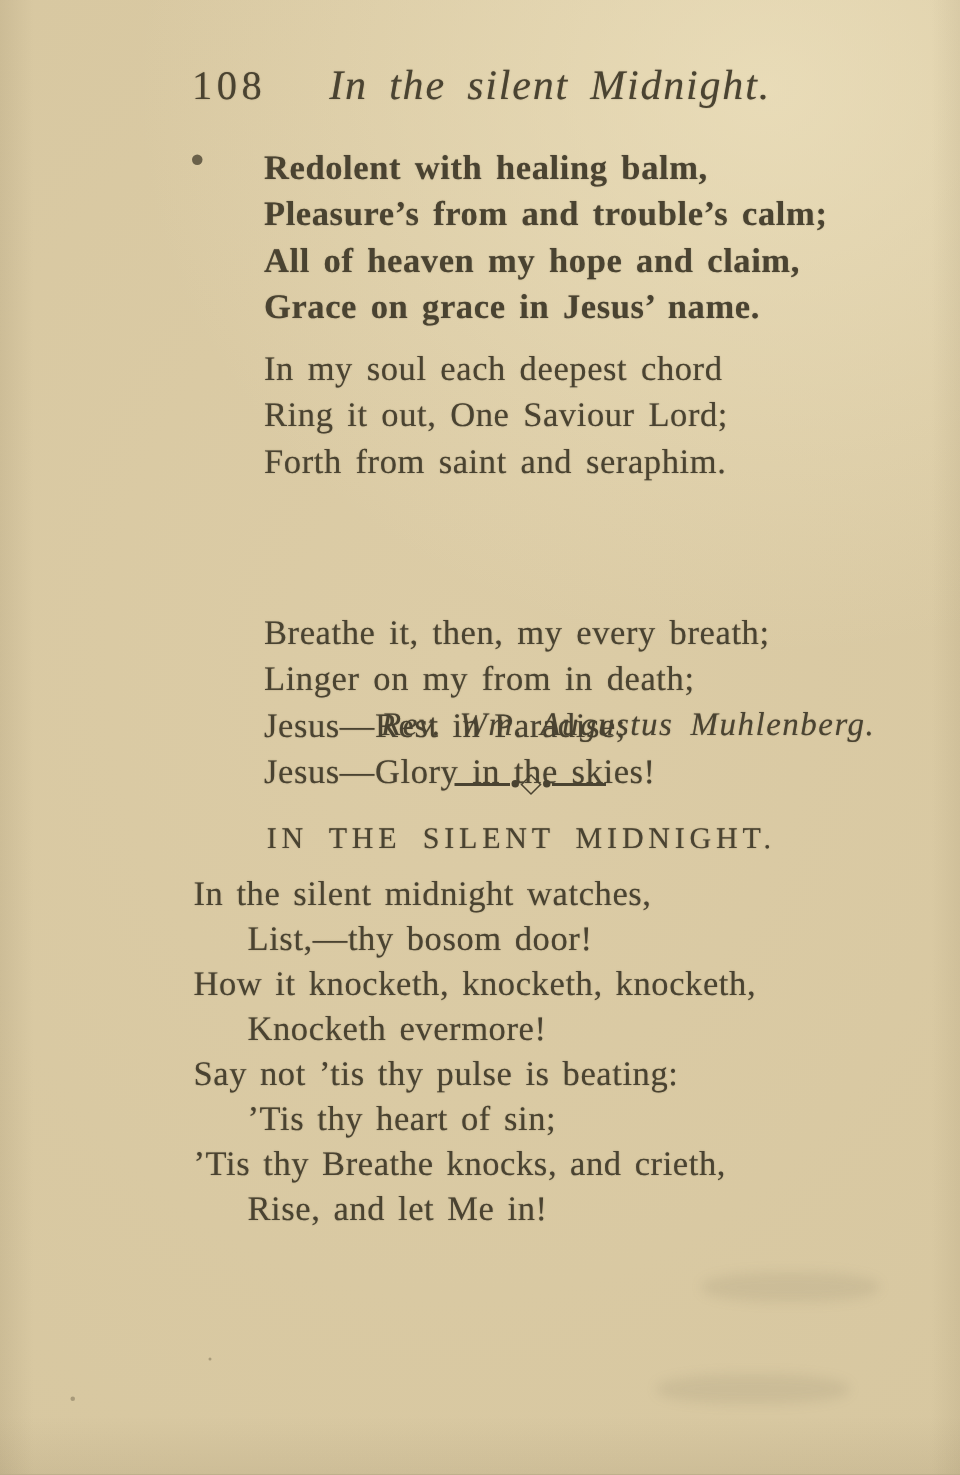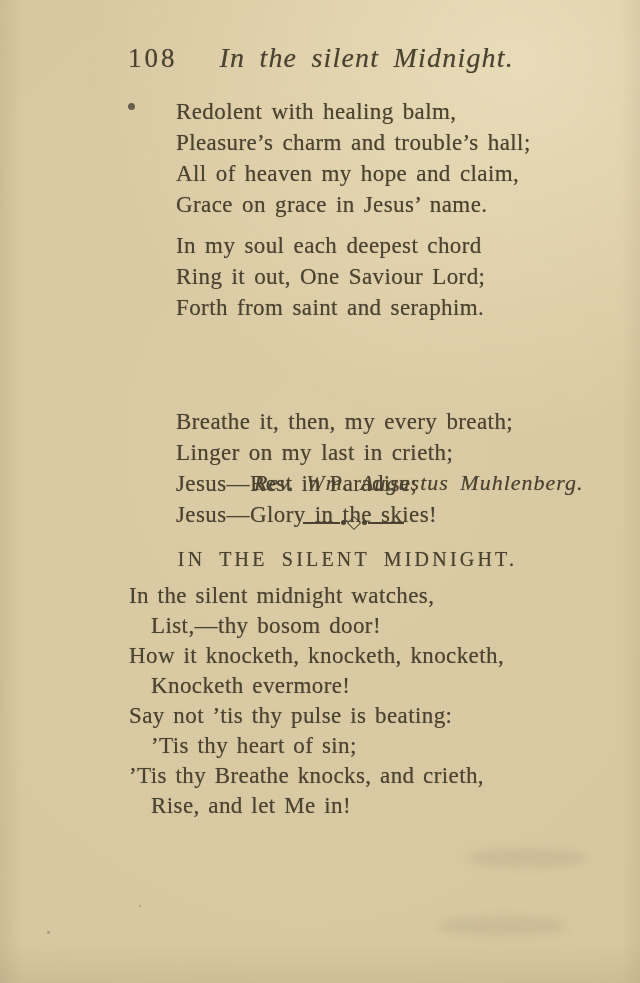--- a/index.html
+++ b/index.html
@@ -27,21 +27,21 @@
   .pagenum { font-size: 27px; letter-spacing: 3px; }
   .running { font-style: italic; font-size: 28px; letter-spacing: 1.2px; word-spacing: 6px; margin-left: 42px; }
 
   
   .stray-dot { position: absolute; left: 128px; top: 103px; width: 7px; height: 7px;
                border-radius: 50%; background: var(--ink, #4a4331); opacity: .78; }
 
   
   .stanza { position: absolute; left: 176px; font-size: 23px; line-height: 31px;
             letter-spacing: 0.4px; word-spacing: 3px; white-space: nowrap; }
-  .s1 { top: 96px; }
+  .s1 { top: 96px; font-weight: bold; }
   .s2 { top: 230px; }
   .s3 { top: 358px; margin-top: 48px; }
 
   .attribution { position: absolute; top: 470px; left: 254px; font-style: italic;
                  font-size: 22px; letter-spacing: 1px; word-spacing: 5px; white-space: nowrap; }
 
   
   .divider { position: absolute; top: 515px; left: 303px; width: 101px; height: 15px;
              display: flex; align-items: center; }
   .divider .rule { flex: 1; height: 2px; background: var(--ink, #4a4331); }
@@ -49,21 +49,21 @@
   .divider .diamond { width: 8px; height: 8px; border: 1.7px solid var(--ink, #4a4331);
                       transform: rotate(45deg); margin: 0 2px; background: transparent; }
 
   
   .hymn-title { position: absolute; top: 548px; left: 120px; width: 455px; text-align: center;
                 font-size: 20px; letter-spacing: 3.2px; word-spacing: 6px; white-space: nowrap; }
   .stanza2 { position: absolute; left: 129px; font-size: 23px; line-height: 30px;
              letter-spacing: 0.4px; word-spacing: 2.5px; white-space: nowrap; }
   .h2s1 { top: 581px; }
   .h2s2 { top: 831px; }
-  .stanza2 .indent { margin-left: 22px; }
+  .stanza2 .indent { margin-left: 36px; }
 
   
   .smudge { position: absolute; background: rgba(112,106,80,0.12); filter: blur(4px); border-radius: 45%; }
   .smudge.a { left: 468px; top: 848px; width: 118px; height: 20px; }
   .smudge.b { left: 438px; top: 916px; width: 128px; height: 20px; }
   .speck { position: absolute; width: 3px; height: 3px; border-radius: 50%;
            background: rgba(80,70,50,0.35); }
   .speck.a { left: 47px;  top: 931px; }
   .speck.b { left: 139px; top: 905px; width: 2px; height: 2px; }
 </style>
@@ -73,34 +73,34 @@
 <div class="page">
 
   <div class="header soft">
     <span class="pagenum">108</span><span class="running">In the silent Midnight.</span>
   </div>
 
   <div class="stray-dot"></div>
 
   <div class="stanza s1 soft">
     <div>Redolent with healing balm,</div>
-    <div>Pleasure’s charm and trouble’s hall;</div>
+    <div>Pleasure’s from and trouble’s calm;</div>
     <div>All of heaven my hope and claim,</div>
     <div>Grace on grace in Jesus’ name.</div>
   </div>
 
   <div class="stanza s2 soft">
     <div>In my soul each deepest chord</div>
     <div>Ring it out, One Saviour Lord;</div>
     <div>Forth from saint and seraphim.</div>
   </div>
 
   <div class="stanza s3 soft">
     <div>Breathe it, then, my every breath;</div>
-    <div>Linger on my last in crieth;</div>
+    <div>Linger on my from in death;</div>
     <div>Jesus—Rest in Paradise;</div>
     <div>Jesus—Glory in the skies!</div>
   </div>
 
   <div class="attribution soft">Rev. Wm. Augustus Muhlenberg.</div>
 
   <div class="divider">
     <span class="rule"></span>
     <span class="dot"></span>
     <span class="diamond"></span>

